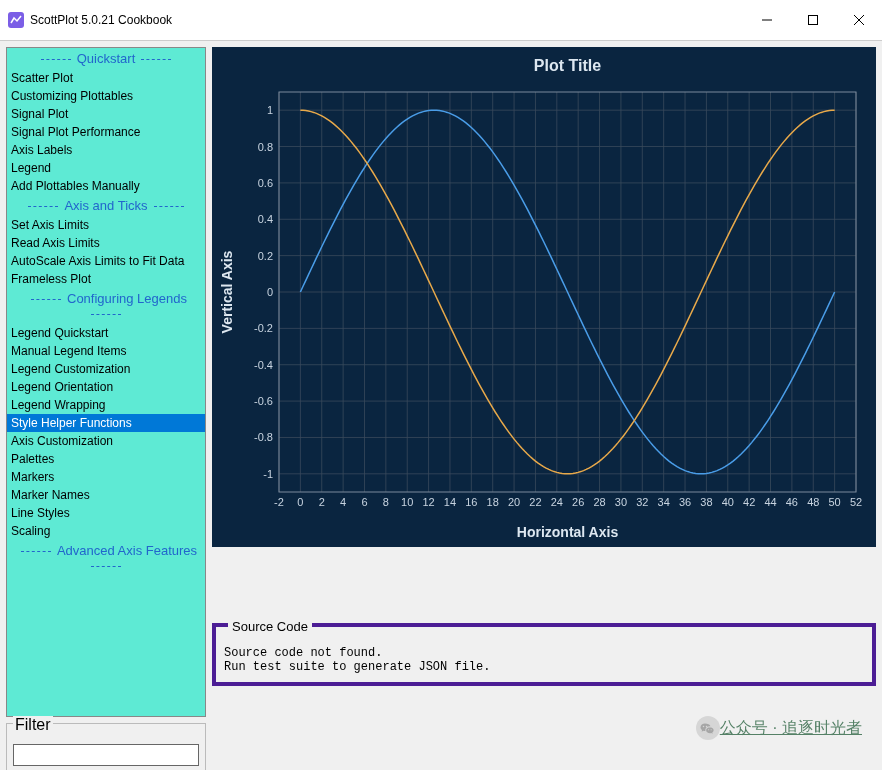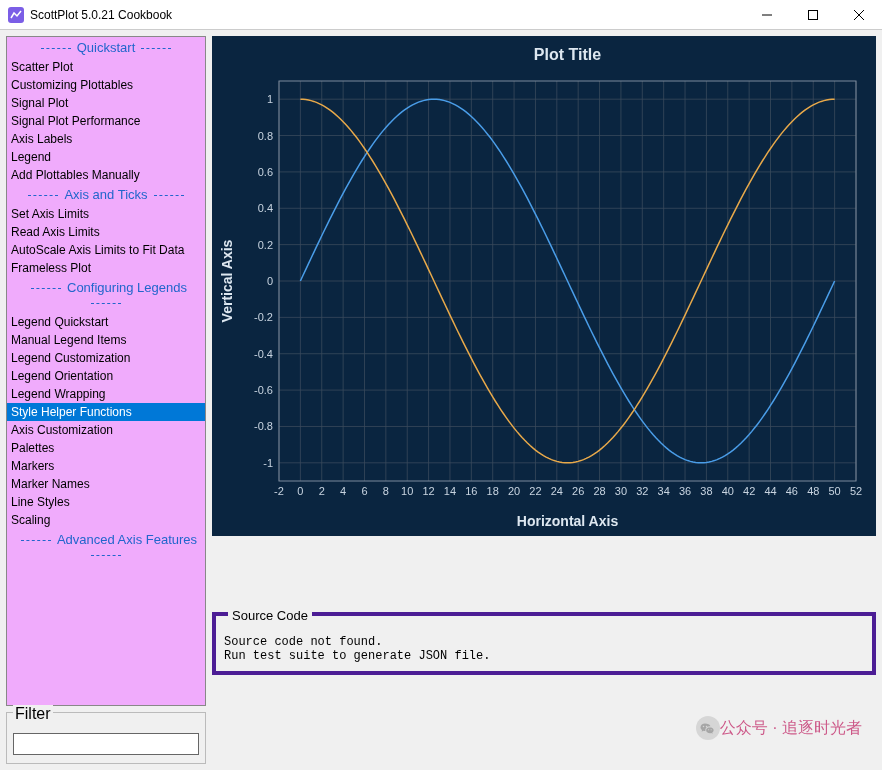--- a/index.html
+++ b/index.html
@@ -1,45 +1,45 @@
 <!DOCTYPE html>
 <html><head>
 <meta charset="utf-8">
 <style>
   * { box-sizing: border-box; margin: 0; padding: 0; }
   body { font-family: "Segoe UI", Arial, sans-serif; font-size: 13px; background: #f0f0f0; width: 882px; height: 770px; overflow: hidden; }
   
-  .titlebar { height: 30px; background: #fff; display: flex; align-items: center; padding-left: 8px; border-bottom: 1px solid #ccc; }
+  .titlebar { height: 41px; background: #fff; display: flex; align-items: center; padding-left: 8px; border-bottom: 1px solid #ccc; }
   .titlebar-icon { width: 16px; height: 16px; margin-right: 6px; background: #7b5ee6; border-radius: 3px; display: flex; align-items: center; justify-content: center; }
   .titlebar-icon svg { width: 12px; height: 12px; }
   .titlebar-title { flex: 1; font-size: 12px; color: #000; }
   .titlebar-btns { display: flex; }
   .titlebar-btn { width: 46px; height: 30px; display: flex; align-items: center; justify-content: center; font-size: 14px; }
   
   .body-area { display: flex; height: calc(100% - 30px); padding: 6px; gap: 6px; }
   
   .sidebar { width: 200px; display: flex; flex-direction: column; }
-  .listbox { flex: 1; background: #f0abfc; border: 1px solid #888; overflow-y: scroll; position: relative; }
+  .listbox { flex: 1; background: #5eead4; border: 1px solid #888; overflow-y: scroll; position: relative; }
   .list-content { }
   .list-header { color: #2266cc; text-align: center; padding: 3px 0; font-size: 13px; }
   .list-header::before, .list-header::after { content: ""; display: inline-block; width: 30px; border-top: 1px dashed #2266cc; vertical-align: middle; margin: 0 6px; }
   .list-item { padding: 2px 4px; font-size: 12px; cursor: default; white-space: nowrap; overflow: hidden; }
   .list-item.selected { background: #0078d7; color: #fff; }
   
   .filter-box { margin-top: 6px; border: 1px solid #bbb; padding: 2px 6px 8px 6px; background: #f0f0f0; position: relative; }
   .filter-input { width: 100%; height: 22px; border: 1px solid #666; padding: 2px 4px; font-size: 13px; }
   
   .main-area { flex: 1; display: flex; flex-direction: column; gap: 6px; }
   .plot-container { background: #0a2540; height: 500px; position: relative; }
   .plot-container svg { width: 100%; height: 100%; }
   
   .source-box { border: 4px solid #4c1d95; padding: 4px 8px 8px 8px; background: #f0f0f0; position: relative; margin-top: 70px; }
   .source-text { font-family: "Courier New", monospace; font-size: 12px; white-space: pre-line; }
   
-  .watermark { position: absolute; right: 20px; bottom: 30px; color: #be185d; font-size: 16px; display: flex; align-items: center; gap: 0; opacity: 0.7; }
+  .watermark { position: absolute; right: 20px; bottom: 30px; color: #14532d; font-size: 16px; display: flex; align-items: center; gap: 0; opacity: 0.7; text-decoration: underline; }
   .watermark-icon { width: 24px; height: 24px; border-radius: 50%; background: #ccc; display: flex; align-items: center; justify-content: center; font-size: 14px; }
   
   .plot-title { fill: #dde7f0; font-size: 16px; font-weight: bold; text-anchor: middle; }
   .axis-label { fill: #dde7f0; font-size: 14px; font-weight: bold; text-anchor: middle; }
   .tick-label { fill: #c8d4e0; font-size: 11px; text-anchor: middle; }
   .tick-label-y { fill: #c8d4e0; font-size: 11px; text-anchor: end; }
   .grid-line { stroke: #3a4a5c; stroke-width: 0.8; }
   .axis-box { stroke: #7a8a9c; stroke-width: 1; fill: none; }
   .series1 { stroke: #4a9de8; stroke-width: 1.5; fill: none; }
   .series2 { stroke: #e8a94a; stroke-width: 1.5; fill: none; }

